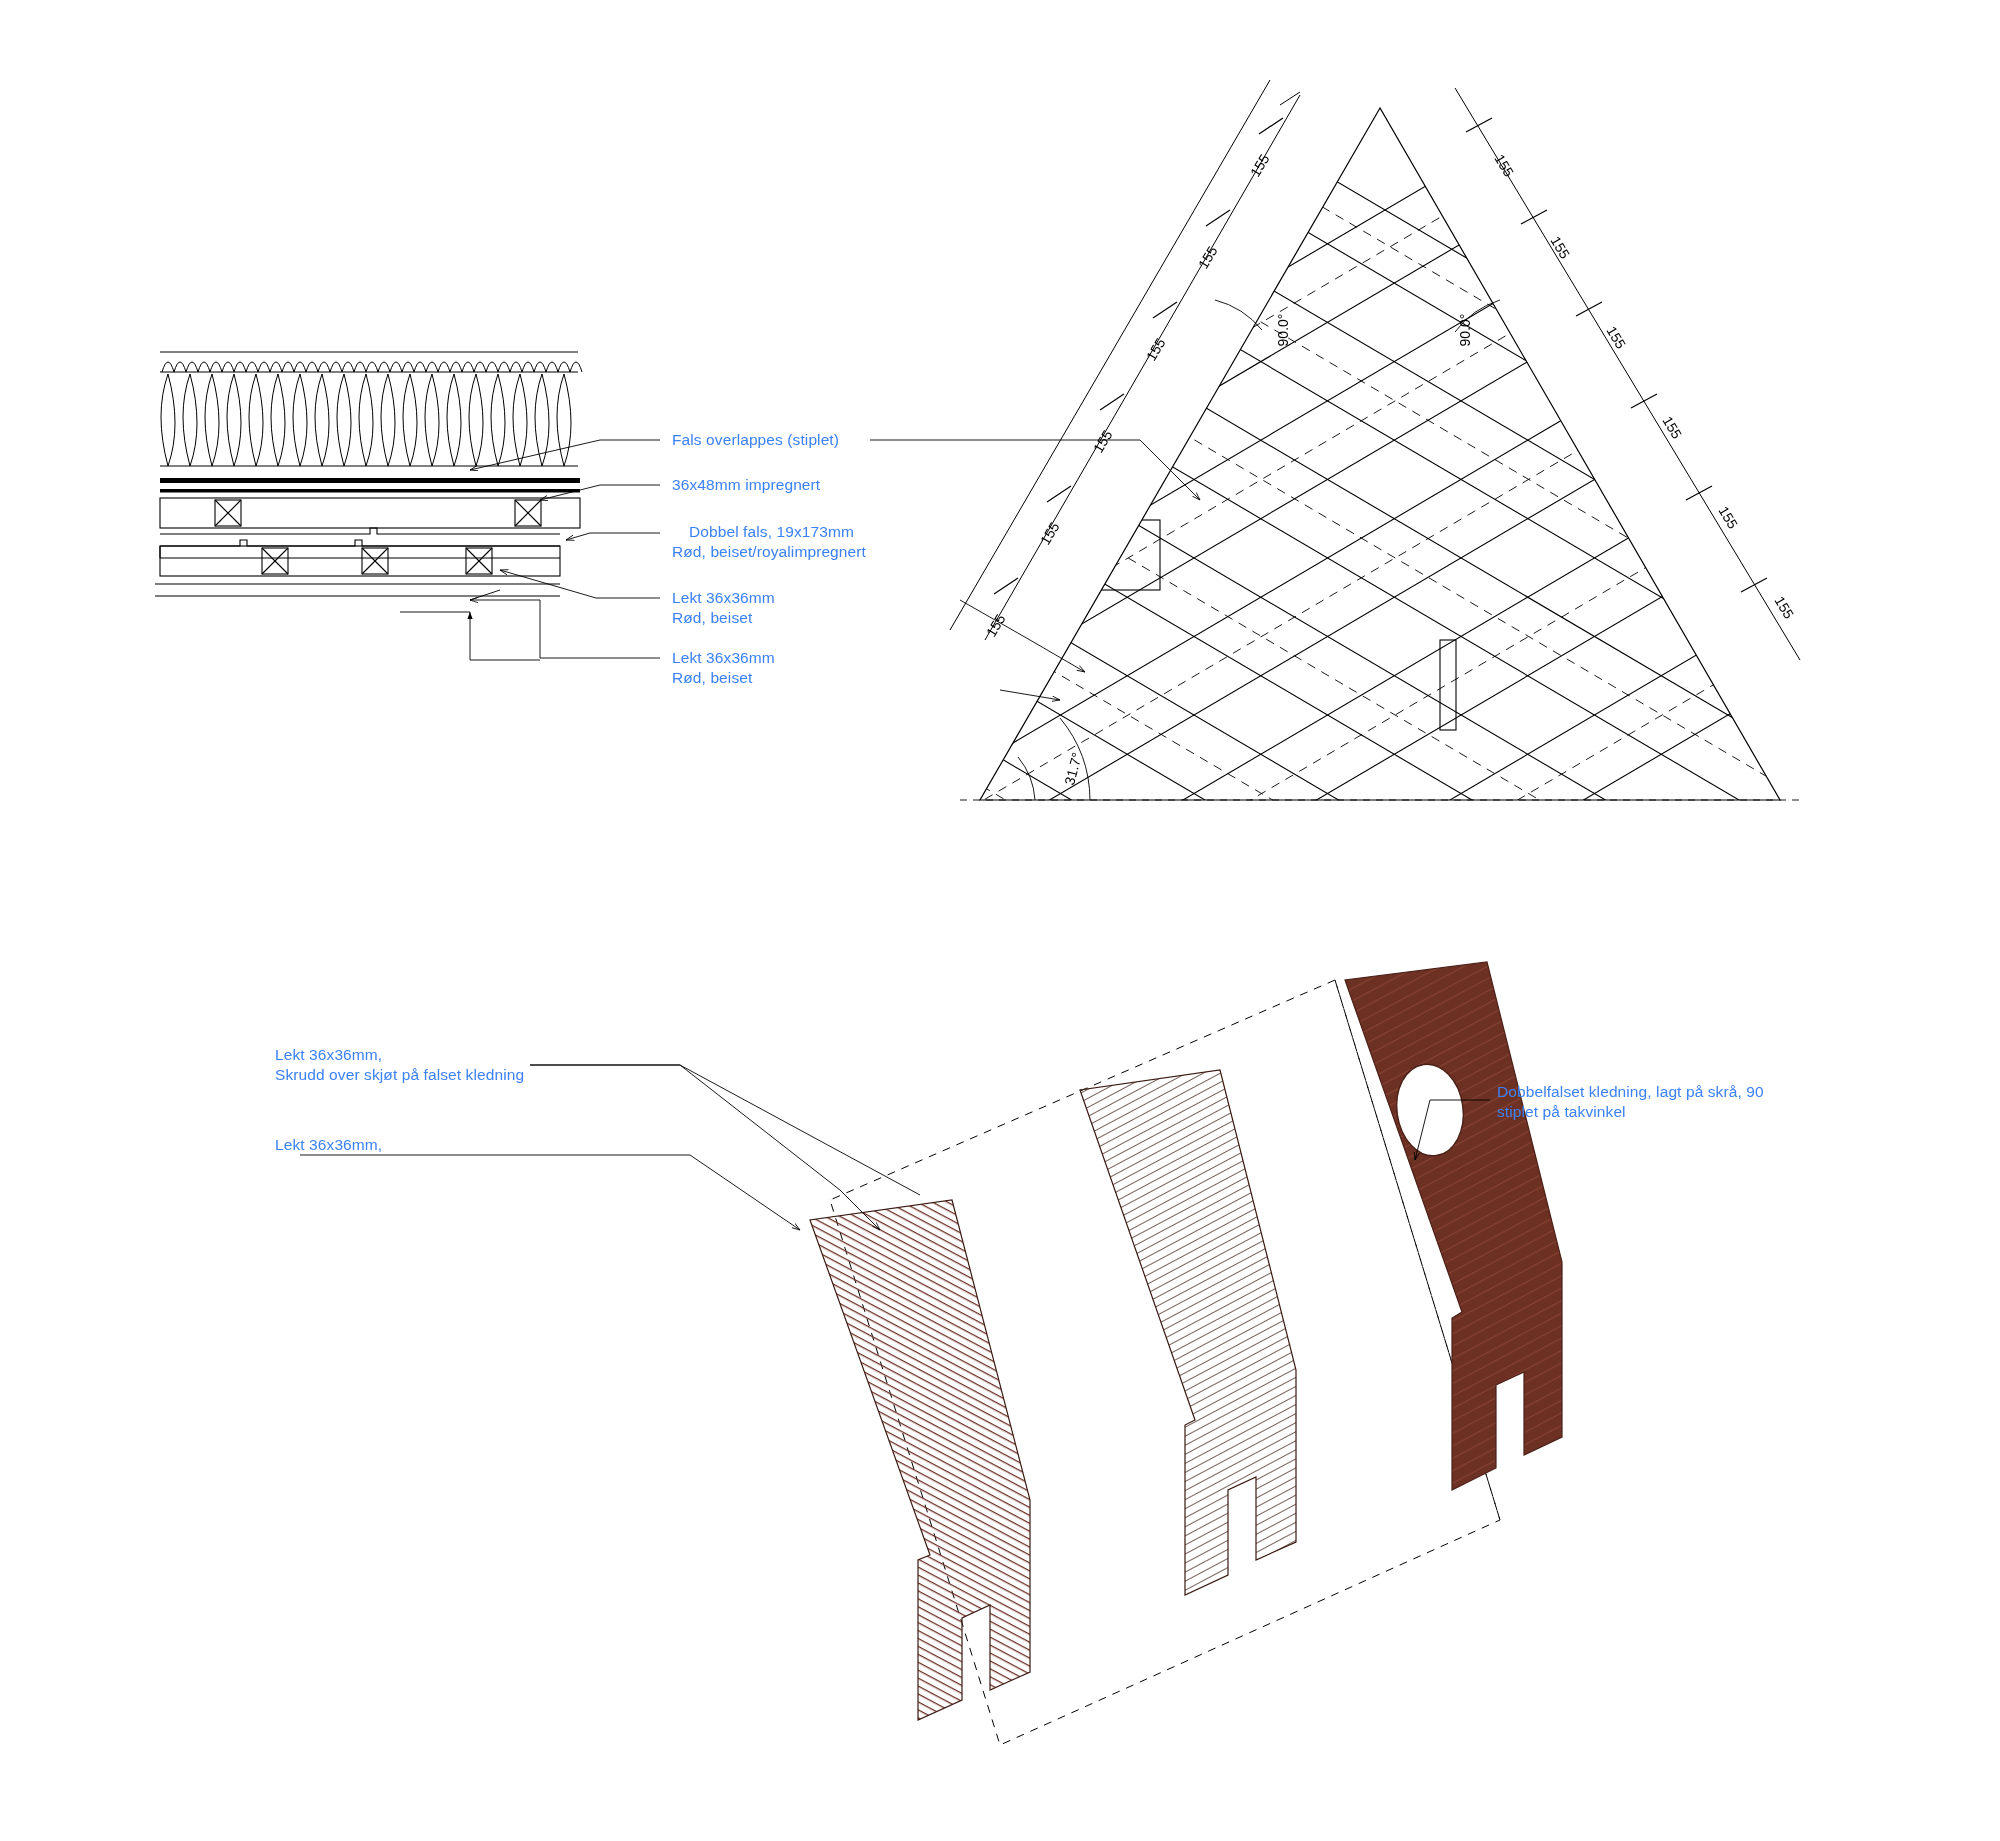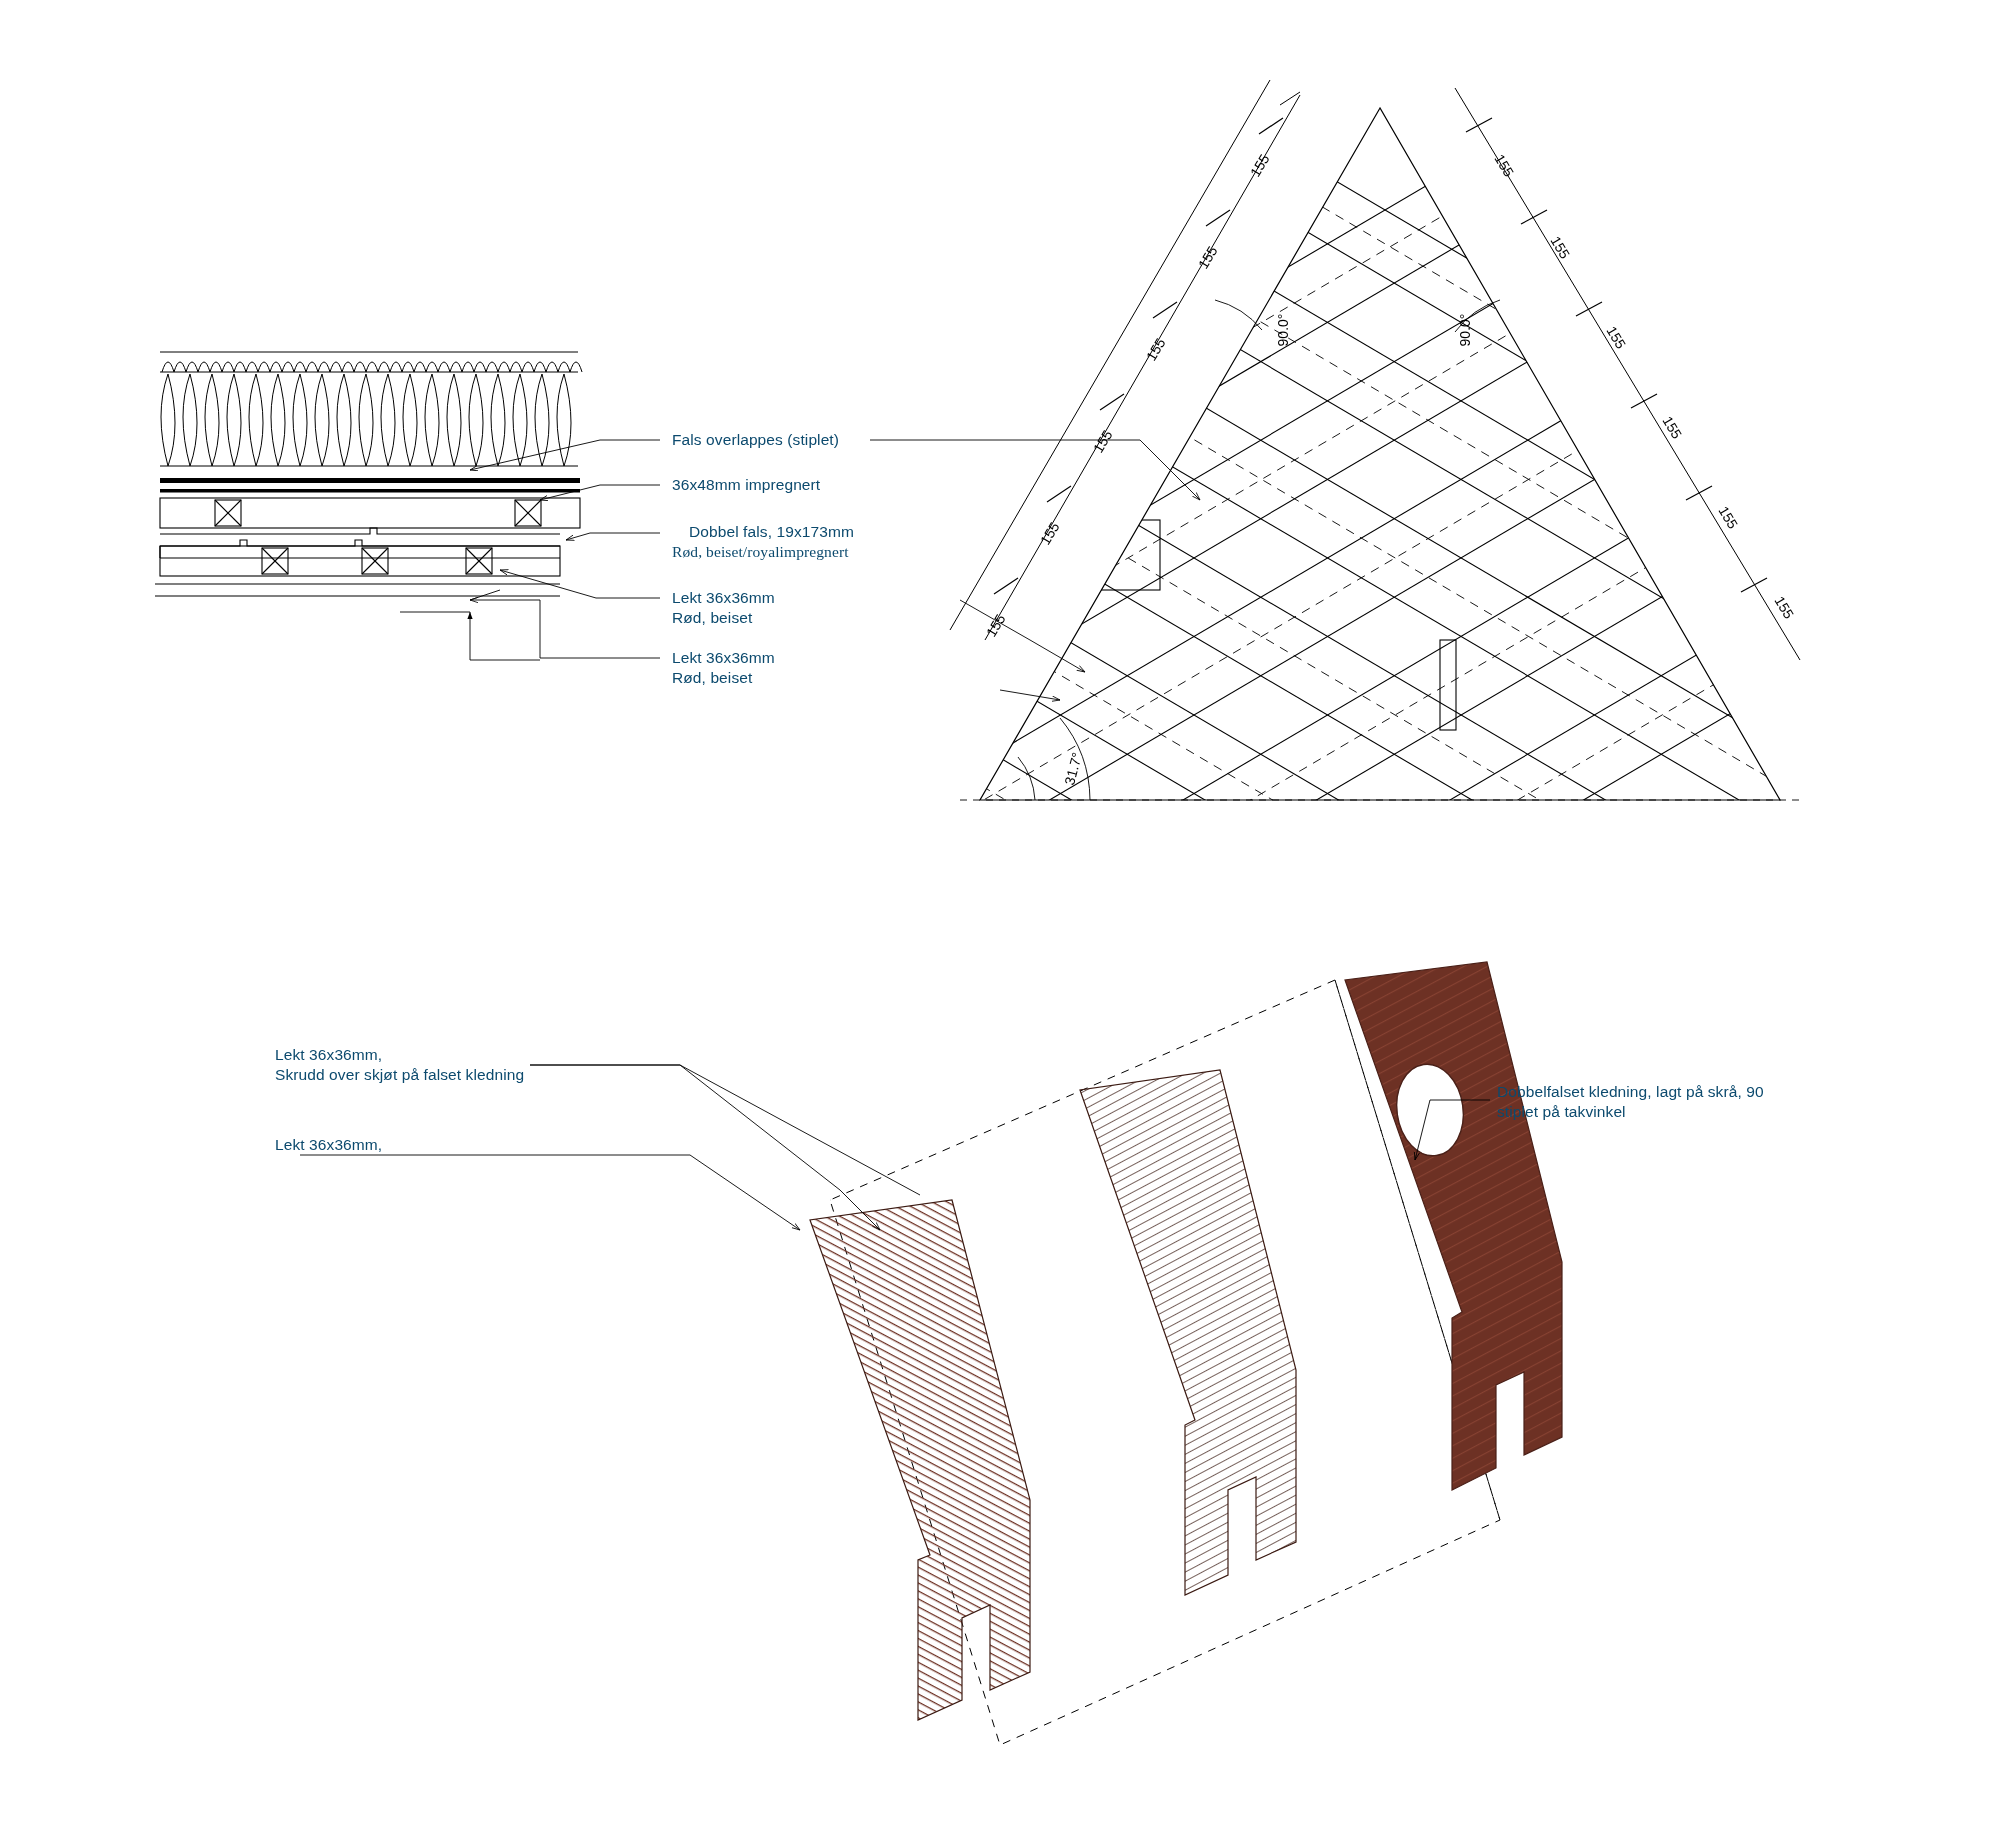--- a/index.html
+++ b/index.html
@@ -23,21 +23,21 @@
     position: absolute;
     top: 0;
     left: 0;
     width: 2000px;
     height: 1841px;
   }
   .lbl {
     position: absolute;
     font-size: 15.5px;
     line-height: 20px;
-    color: #0c4a6e;
+    color: #3b82f6;
     white-space: pre;
     letter-spacing: 0.1px;
   }
   .dim {
     font-size: 14px;
     fill: #000;
     font-family: "Liberation Sans", sans-serif;
   }
 </style>
 </head>
@@ -307,21 +307,21 @@
       </g>
     </g>
   </svg>
 
   <div class="lbl" style="left:672px; top:430px;">Fals overlappes (stiplet)</div>
 
   <div class="lbl" style="left:672px; top:475px;text-align:center;">36x48mm impregnert</div>
 
   <div style="position:absolute; left:672px; top:522px;">
     <div class="lbl" style="position:static;margin-left:17px;">Dobbel fals, 19x173mm</div>
-    <div class="lbl" style="position:static;font-family:Liberation Serif, serif;">Rød, beiset/royalimpregnert</div>
+    <div class="lbl" style="position:static;">Rød, beiset/royalimpregnert</div>
   </div>
 
   <div style="position:absolute; left:672px; top:588px;">
     <div class="lbl" style="position:static;">Lekt 36x36mm</div>
     <div class="lbl" style="position:static;">Rød, beiset</div>
   </div>
 
   <div style="position:absolute; left:672px; top:648px;">
     <div class="lbl" style="position:static;">Lekt 36x36mm</div>
     <div class="lbl" style="position:static;">Rød, beiset</div>

